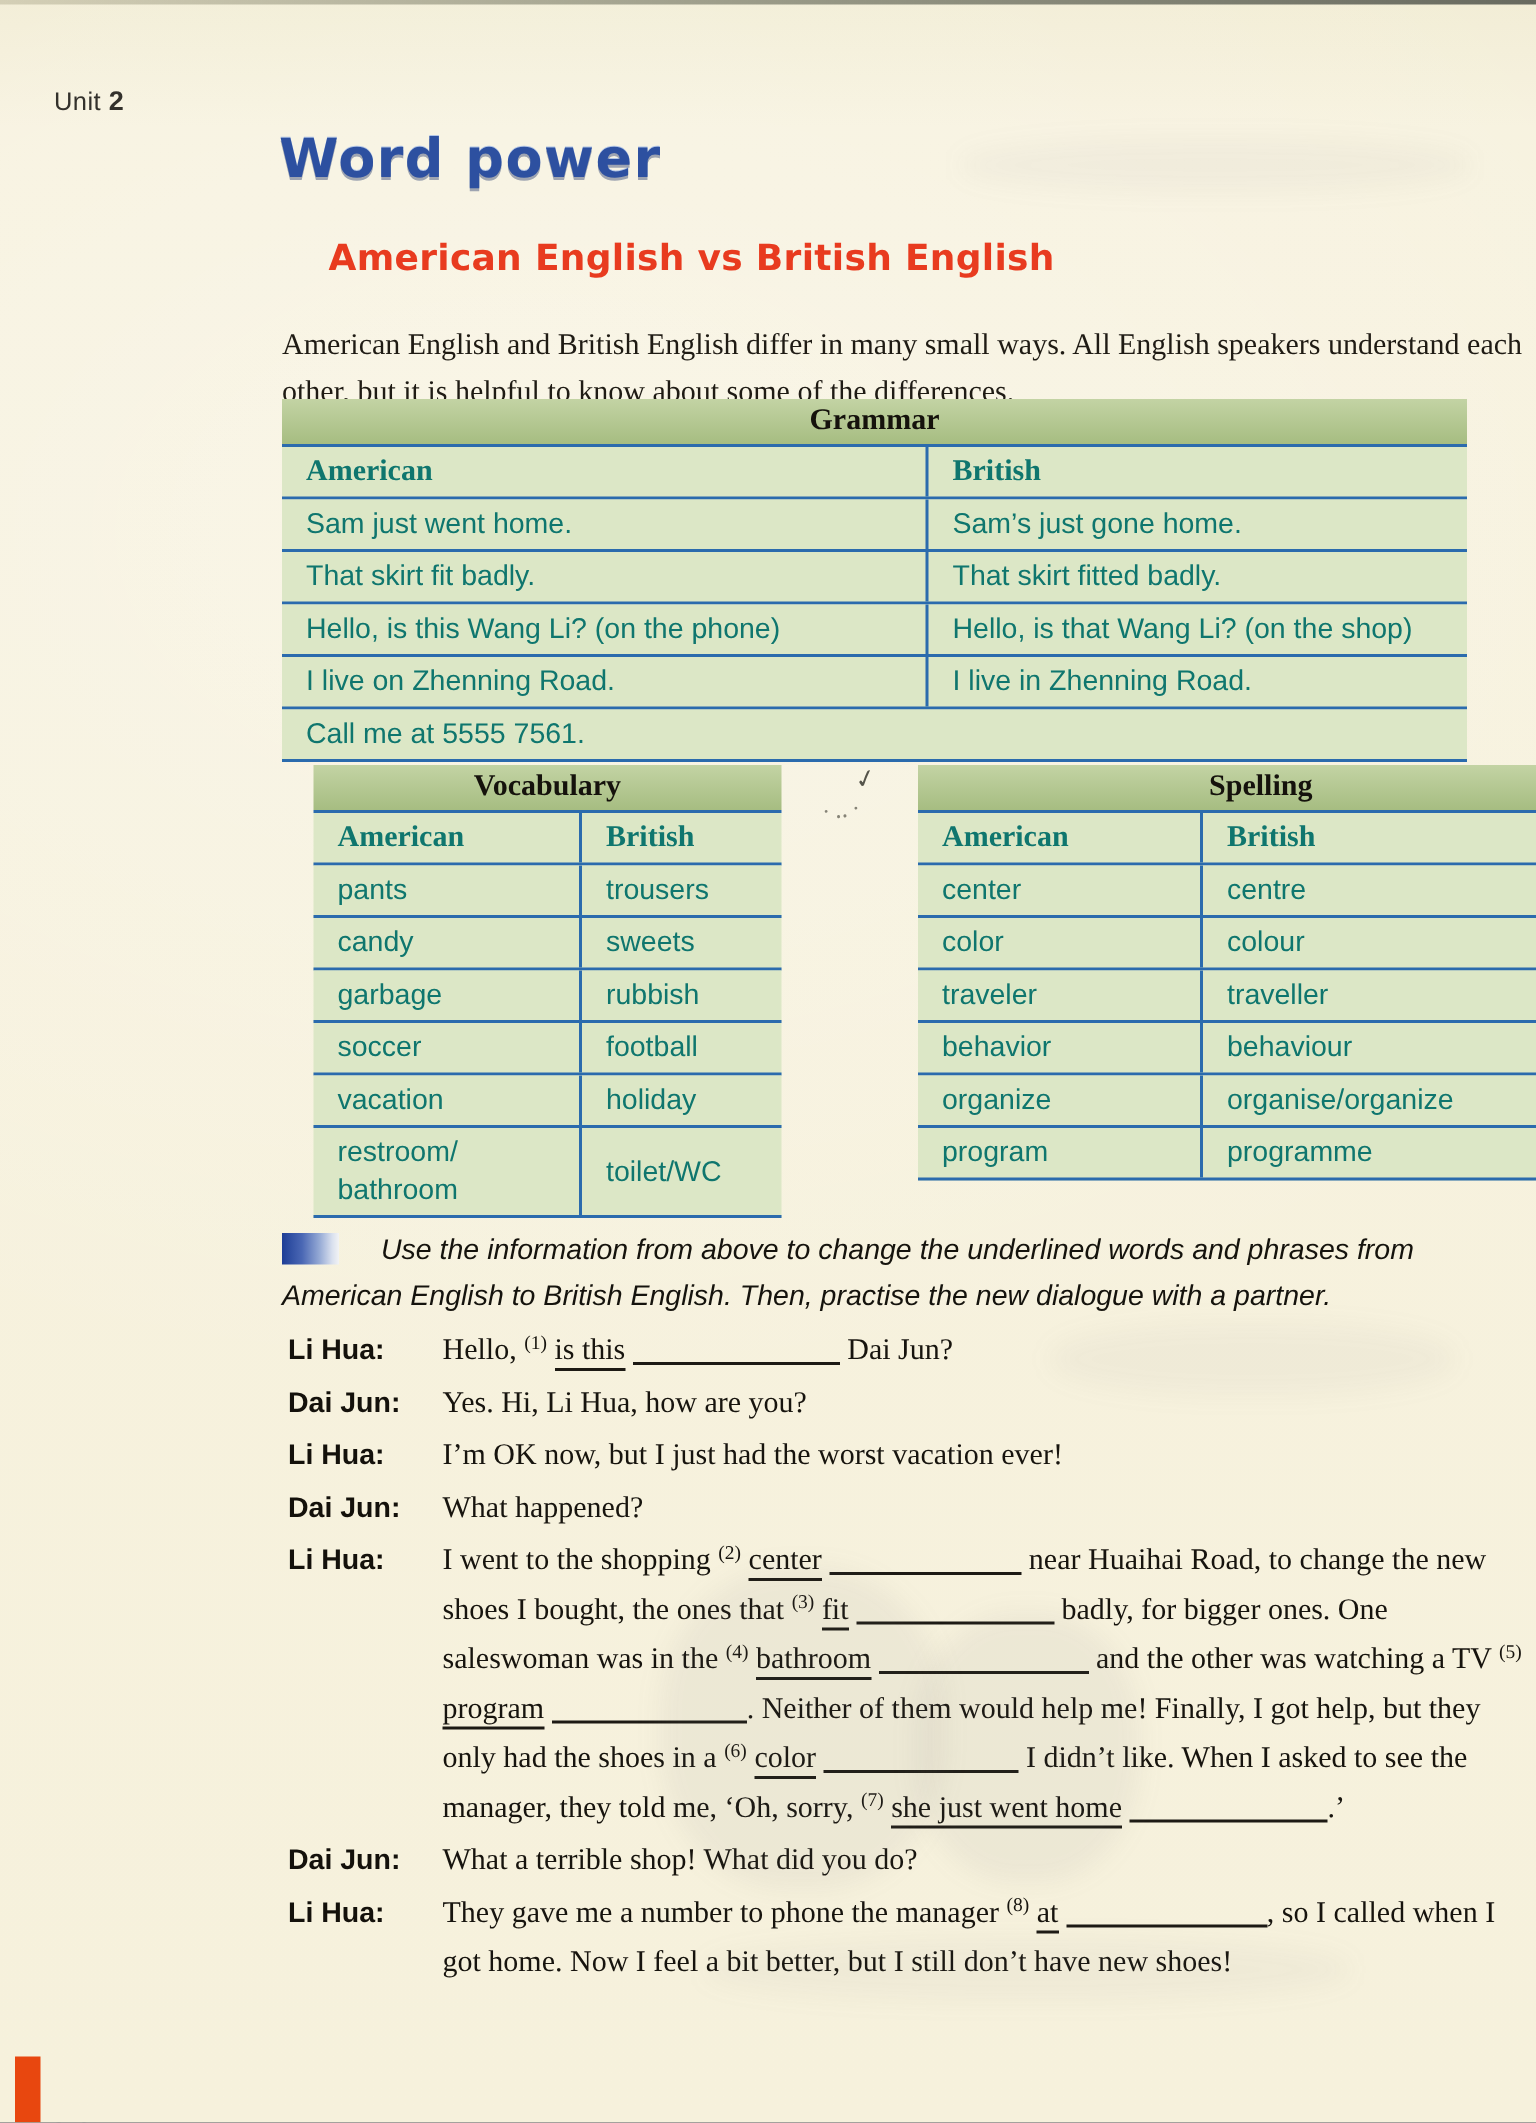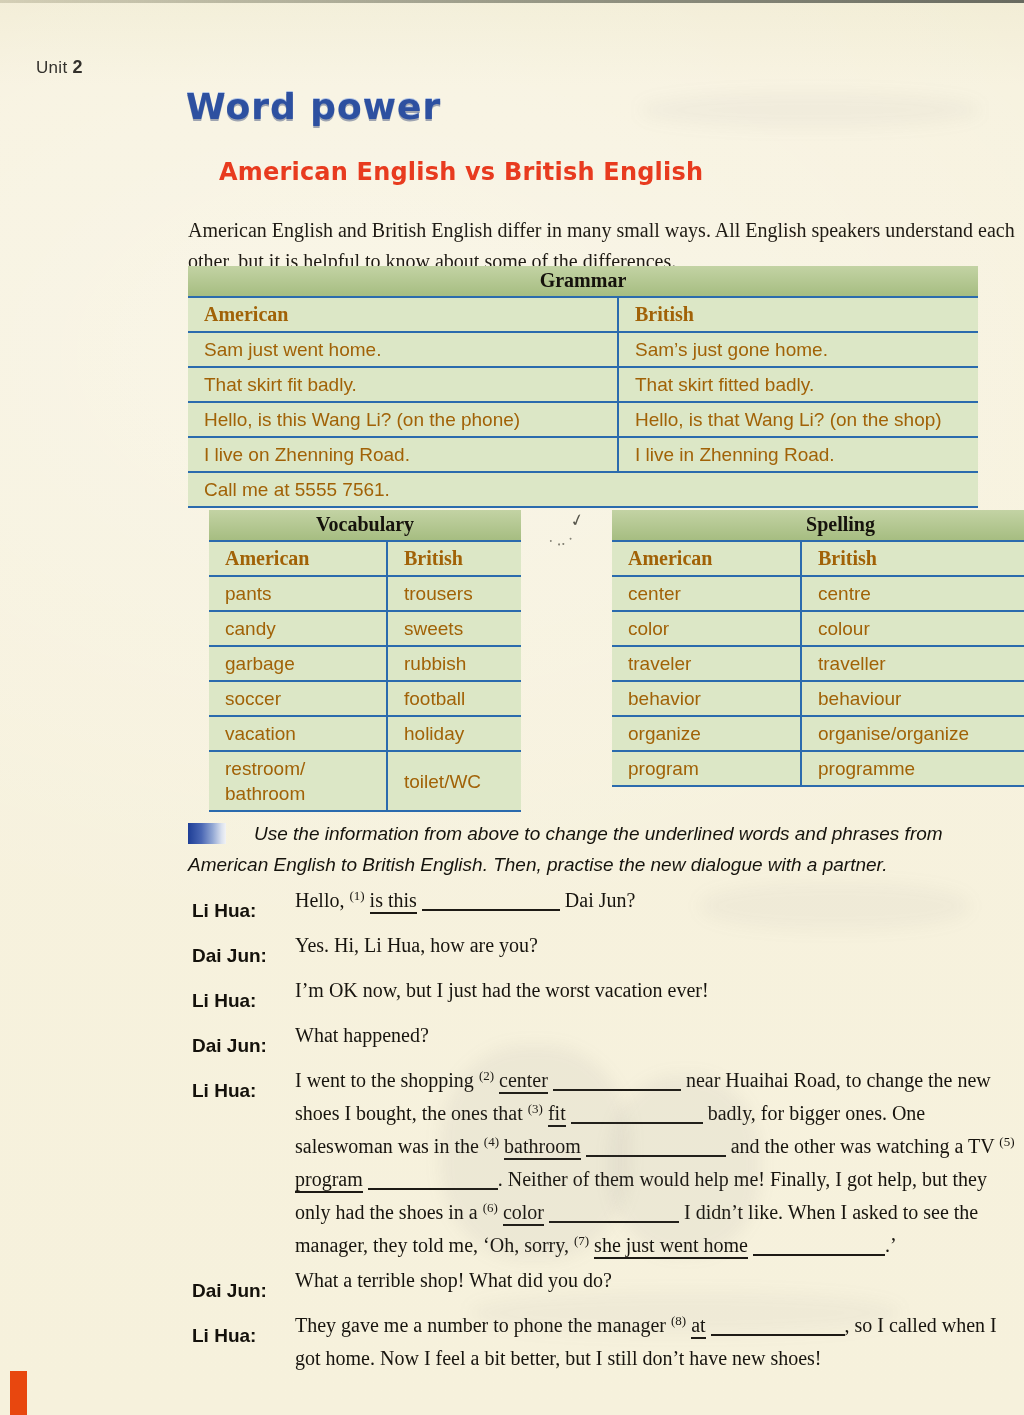--- a/index.html
+++ b/index.html
@@ -25,36 +25,36 @@
   
   .gtable{position:absolute;box-sizing:border-box;}
   #grammar-table{left:188px;top:266px;width:790px;}
   #vocab-table{left:193px;top:510px;width:312px;margin-left:16px;}
   #spelling-table{left:612px;top:510px;width:457px;}
   .t-band{background:linear-gradient(180deg,#c3d3a4,#a6bd81);border-bottom:2px solid #2b6bad;
     text-align:center;font-family:"Liberation Serif",serif;font-weight:bold;font-size:20px;
     color:#15120c;padding:3px 0 4px;}
   .t-row{display:flex;border-bottom:2px solid #2b6bad;background:#dce7c6;}
   .t-cell{padding:4px 10px 4px 16px;font-family:"Liberation Sans",sans-serif;font-size:19px;
-    line-height:25px;color:#a16207;white-space:pre-line;display:flex;align-items:center;flex:1;}
+    line-height:25px;color:#0f766e;white-space:pre-line;display:flex;align-items:center;flex:1;}
   .t-head .t-cell{font-family:"Liberation Serif",serif;font-weight:bold;font-size:20px;}
   .t-cell + .t-cell{border-left:2px solid #2b6bad;}
   #grammar-table .t-cell:first-child{flex:0 0 403px;}
   #vocab-table .t-cell:first-child{flex:0 0 151px;}
   #spelling-table .t-cell:first-child{flex:0 0 162px;}
 
   
   .instruction{position:absolute;left:188px;top:818px;width:815px;
     font-family:"Liberation Sans",sans-serif;font-style:italic;font-size:19px;line-height:31px;color:#15130d;}
   .instr-icon{display:inline-block;width:38px;height:21px;margin-right:28px;vertical-align:-4px;
     background:linear-gradient(90deg,#1e3e96,#4a67b4 35%,#93a8d4 65%,#d9e0ee 88%,#f2f3f4);}
   .dialogue{position:absolute;left:192px;top:884px;width:824px;}
   .turn{display:flex;margin-bottom:2px;}
   .speaker{flex:0 0 103px;font-family:"Liberation Sans",sans-serif;font-weight:bold;
-    font-size:19px;line-height:33px;color:#14110b;margin-top:10px;}
+    font-size:19px;line-height:33px;color:#14110b;}
   .speech{flex:1;font-size:20px;line-height:33px;color:#17140e;}
   .sup{font-size:13px;vertical-align:7px;line-height:0;}
   .uword{border-bottom:2px solid #1d1a14;padding-bottom:1px;}
   .blank{display:inline-block;height:16px;border-bottom:2px solid #1d1a14;vertical-align:-4px;}
 
   
   .pagebar{position:absolute;left:10px;bottom:0;width:17px;height:44px;background:#e8470f;}
   .pagenum{position:absolute;left:33px;top:1367px;font-family:"DejaVu Sans",sans-serif;
     font-weight:bold;font-size:20px;color:#2c3550;letter-spacing:1px;margin-top:44px;}
 

